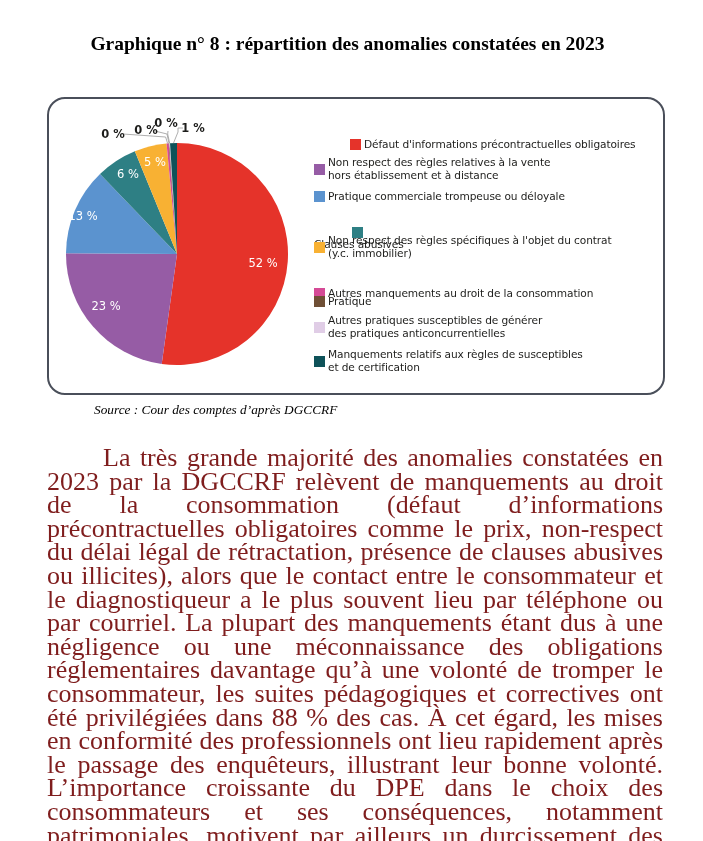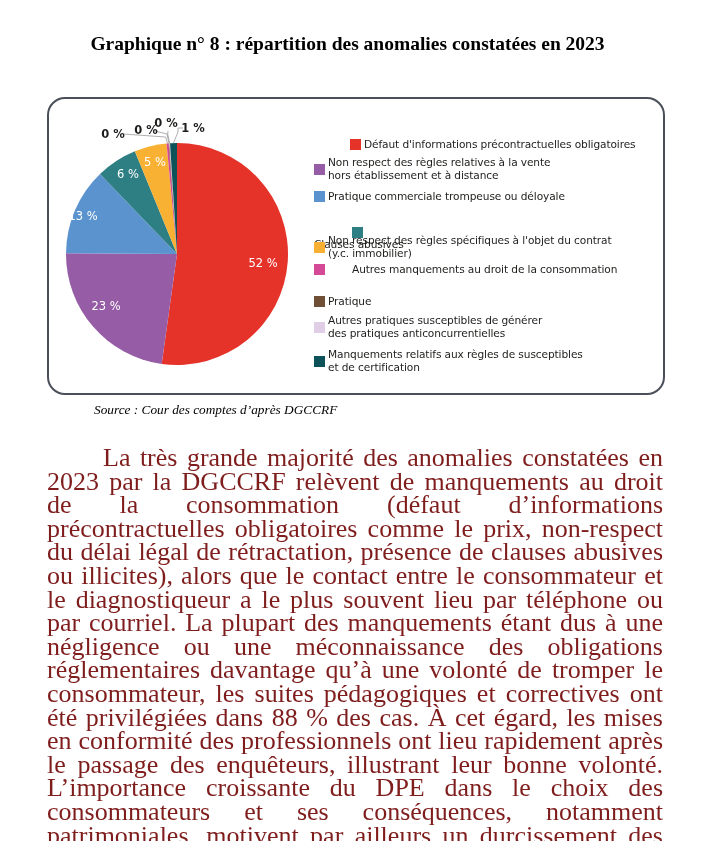--- a/index.html
+++ b/index.html
@@ -80,21 +80,21 @@
       </div>
       <div class="legend-item" style="top: 89px; flex-direction: column;">
         <span class="legend-swatch" style="background: rgb(46, 127, 132);"></span>
         <span class="legend-label">Clauses abusives</span>
       </div>
       <div class="legend-item" style="top: 96px;">
         <span class="legend-swatch" style="background: rgb(248, 177, 51);"></span>
         <span class="legend-label">Non respect des règles spécifiques à l'objet du contrat
 (y.c. immobilier)</span>
       </div>
-      <div class="legend-item" style="top: 125px; gap: 24px;">
+      <div class="legend-item" style="top: 149px;">
         <span class="legend-swatch" style="background: rgb(213, 74, 150);"></span>
         <span class="legend-label">Autres manquements au droit de la consommation</span>
       </div>
       <div class="legend-item" style="top: 157px;">
         <span class="legend-swatch" style="background: rgb(111, 79, 53);"></span>
         <span class="legend-label">Pratique</span>
       </div>
       <div class="legend-item" style="top: 176px;">
         <span class="legend-swatch" style="background: rgb(224, 205, 230);"></span>
         <span class="legend-label">Autres pratiques susceptibles de générer

